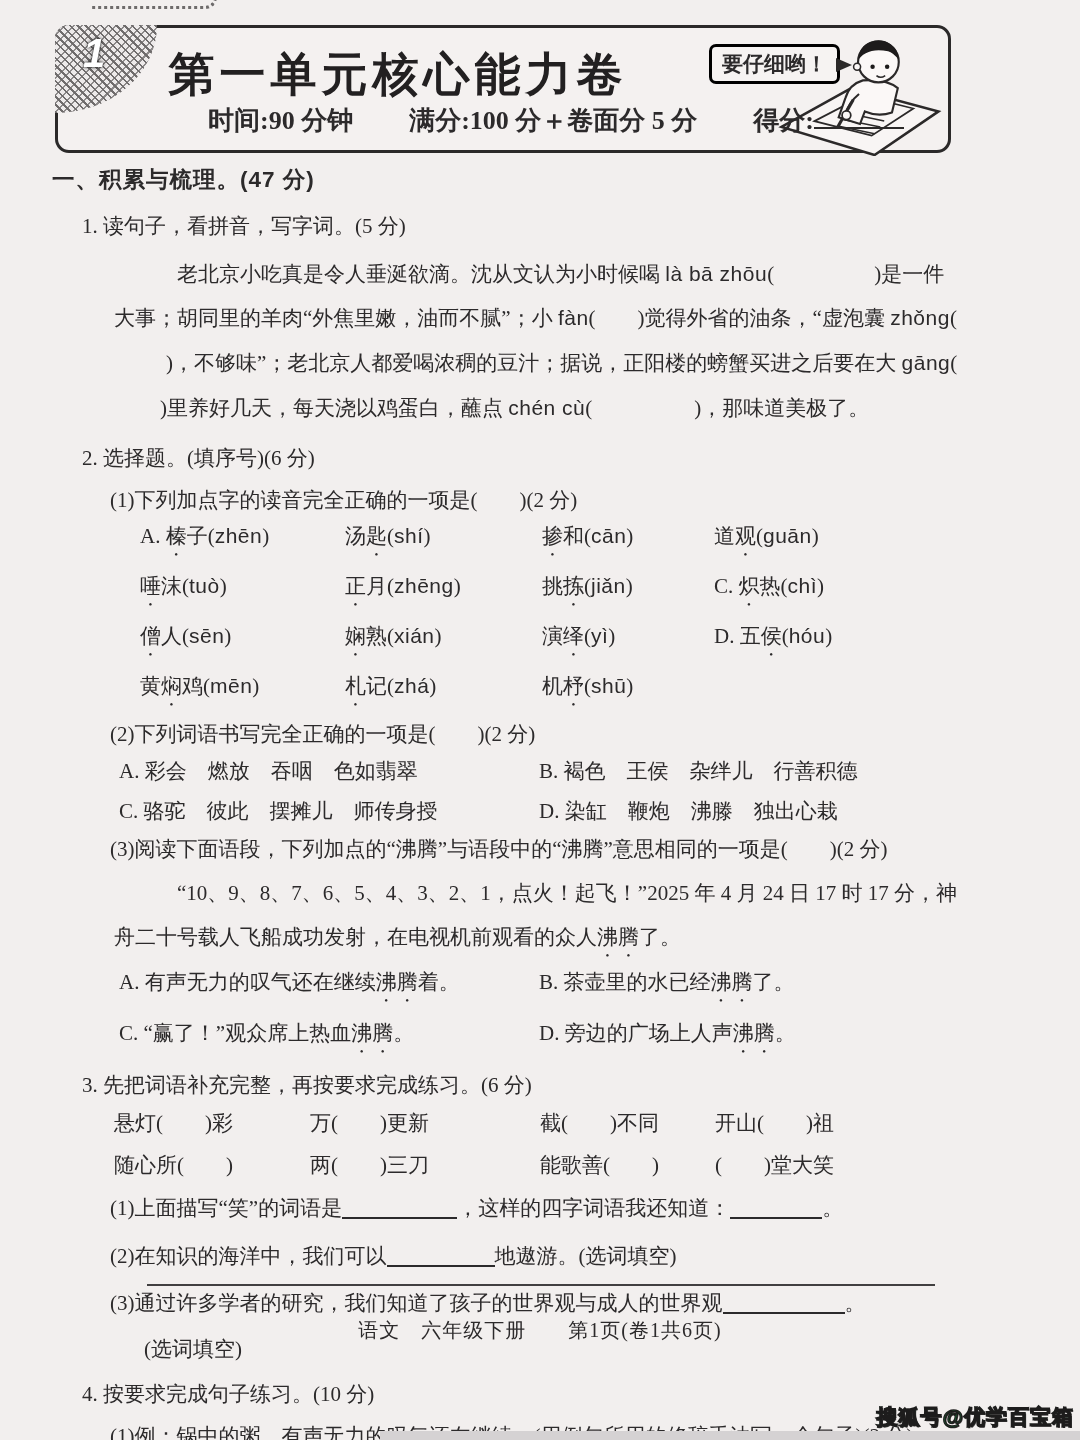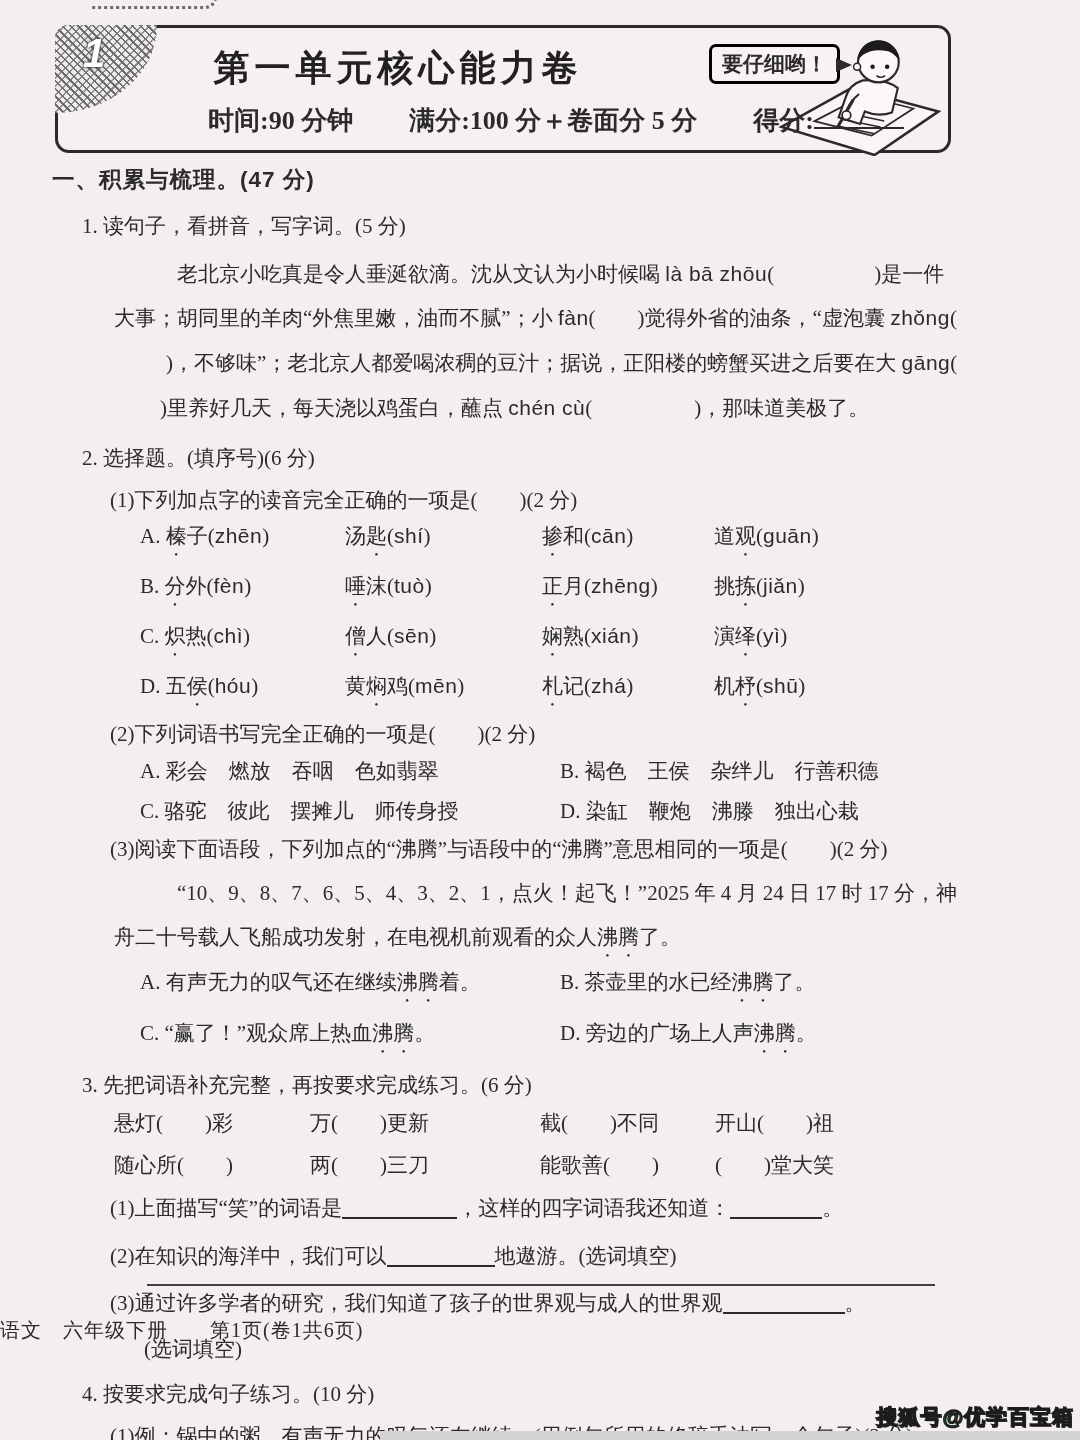--- a/index.html
+++ b/index.html
@@ -37,21 +37,21 @@
       #edeaea;
   }
   .corner-badge .num{
     position:absolute;top:6px;left:28px;
     color:#fff;font-size:40px;font-weight:bold;font-style:italic;
     font-family:"Liberation Sans",sans-serif;
     text-shadow:0 0 4px rgba(40,40,40,.9),0 0 2px rgba(40,40,40,.9);
   }
   .paper-title{
     position:absolute;top:16px;left:0;right:210px;text-align:center;
-    font-size:36px;font-weight:bold;letter-spacing:5px;
+    font-size:46px;font-weight:bold;letter-spacing:5px;
     font-family:"Liberation Sans",sans-serif;color:#222021;
   }
   .bubble{
     position:absolute;top:16px;right:108px;
     border:3px solid #000000;border-radius:7px;
     background:#f6f3f2;padding:3px 10px;
     font-size:21px;font-weight:bold;white-space:nowrap;
   }
   .bubble:after{
     content:"";position:absolute;right:-15px;top:11px;
@@ -76,21 +76,21 @@
   }
   .qt{margin:12px 0 8px 30px;}
   .sub{margin:8px 0 6px 58px;}
   .para{margin:4px 0 8px 62px;text-indent:3em;line-height:2.08;}
   .optgrid4{
     display:grid;grid-template-columns:205px 197px 172px auto;
     margin:2px 0 6px 88px;row-gap:13px;line-height:1.25;
   }
   .optgrid2{
     display:grid;grid-template-columns:420px auto;
-    margin:4px 0 8px 88px;row-gap:14px;line-height:1.25;
+    margin:4px 0 8px 67px;row-gap:14px;line-height:1.25;
   }
   .idiomgrid{
     display:grid;grid-template-columns:196px 230px 175px auto;
     margin:6px 0 10px 62px;row-gap:15px;line-height:1.25;
   }
   .richline{margin:14px 0 12px 58px;}
   .contline{margin:4px 0 10px 92px;}
   
   .py{font-family:"Liberation Sans",sans-serif;letter-spacing:0.5px;}
   .dot{
@@ -101,21 +101,21 @@
   }
   .gap{display:inline-block;height:1px;}
   .blank{display:inline-block;border-bottom:2px solid #2c2a2b;height:1.05em;vertical-align:-4px;}
   
   .footer-line{
     position:absolute;left:147px;right:145px;top:1284px;
     border-top:2.5px solid #413f40;
   }
   .footer-text{
     position:absolute;top:1297px;left:0;width:100%;
-    text-align:left;font-size:20px;letter-spacing:1px;
+    text-align:center;font-size:20px;letter-spacing:1px;
   }
   .bottom-strip{
     position:absolute;bottom:0;left:380px;right:0;height:9px;background:#d5d2d3;
   }
   .watermark{
     position:absolute;right:6px;bottom:9px;
     font-family:"Liberation Sans",sans-serif;
     font-size:21px;font-weight:bold;letter-spacing:1px;
     color:#15803d;
     -webkit-text-stroke:1.3px #1d1c1c;
@@ -169,21 +169,20 @@
     <p class="para"><span>老北京小吃真是令人垂涎欲滴。沈从文认为小时候喝 </span><span class="py">là bā zhōu</span><span>(</span><span class="gap" style="width: 100px;"></span><span>)是一件大事；胡同里的羊肉“外焦里嫩，油而不腻”；小 </span><span class="py">fàn</span><span>(</span><span class="gap" style="width: 42px;"></span><span>)觉得外省的油条，“虚泡囊 </span><span class="py">zhǒng</span><span>(</span><span class="gap" style="width: 52px;"></span><span>)，不够味”；老北京人都爱喝浓稠的豆汁；据说，正阳楼的螃蟹买进之后要在大 </span><span class="py">gāng</span><span>(</span><span class="gap" style="width: 46px;"></span><span>)里养好几天，每天浇以鸡蛋白，蘸点 </span><span class="py">chén cù</span><span>(</span><span class="gap" style="width: 102px;"></span><span>)，那味道美极了。</span></p>
 
     <p class="qt">2. 选择题。(填序号)(6 分)</p>
 
     <p class="sub">(1)下列加点字的读音完全正确的一项是(　　)(2 分)</p>
     <div class="optgrid4">
       <span><span>A. </span><span class="dot">榛</span><span>子(</span><span class="py">zhēn</span><span>)</span></span>
       <span><span>汤</span><span class="dot">匙</span><span>(</span><span class="py">shí</span><span>)</span></span>
       <span><span class="dot">掺</span><span>和(</span><span class="py">cān</span><span>)</span></span>
       <span><span>道</span><span class="dot">观</span><span>(</span><span class="py">guān</span><span>)</span></span>
-      <span><span>B. </span><span class="dot">分</span><span>外(</span><span class="py">fèn</span><span>)</span></span>
       <span><span class="dot">唾</span><span>沫(</span><span class="py">tuò</span><span>)</span></span>
       <span><span class="dot">正</span><span>月(</span><span class="py">zhēng</span><span>)</span></span>
       <span><span>挑</span><span class="dot">拣</span><span>(</span><span class="py">jiǎn</span><span>)</span></span>
       <span><span>C. </span><span class="dot">炽</span><span>热(</span><span class="py">chì</span><span>)</span></span>
       <span><span class="dot">僧</span><span>人(</span><span class="py">sēn</span><span>)</span></span>
       <span><span class="dot">娴</span><span>熟(</span><span class="py">xián</span><span>)</span></span>
       <span><span>演</span><span class="dot">绎</span><span>(</span><span class="py">yì</span><span>)</span></span>
       <span><span>D. 五</span><span class="dot">侯</span><span>(</span><span class="py">hóu</span><span>)</span></span>
       <span><span>黄</span><span class="dot">焖</span><span>鸡(</span><span class="py">mēn</span><span>)</span></span>
       <span><span class="dot">札</span><span>记(</span><span class="py">zhá</span><span>)</span></span>

